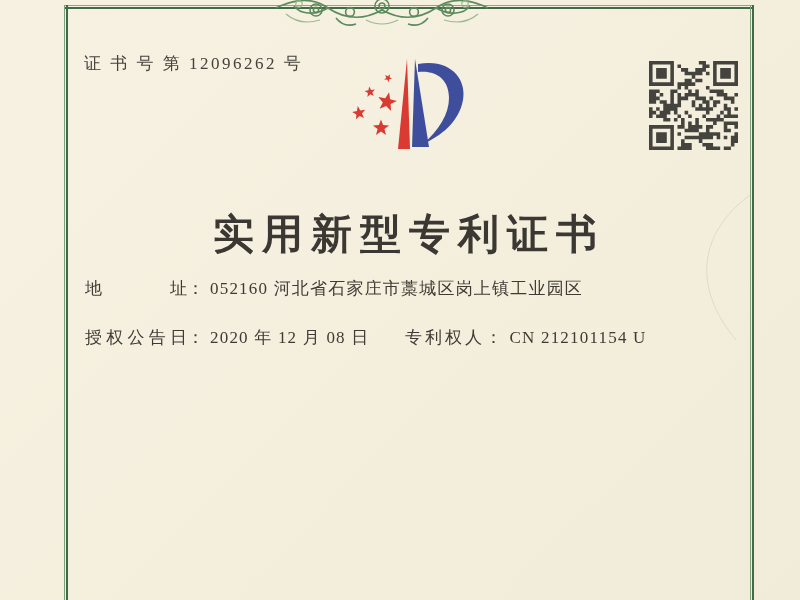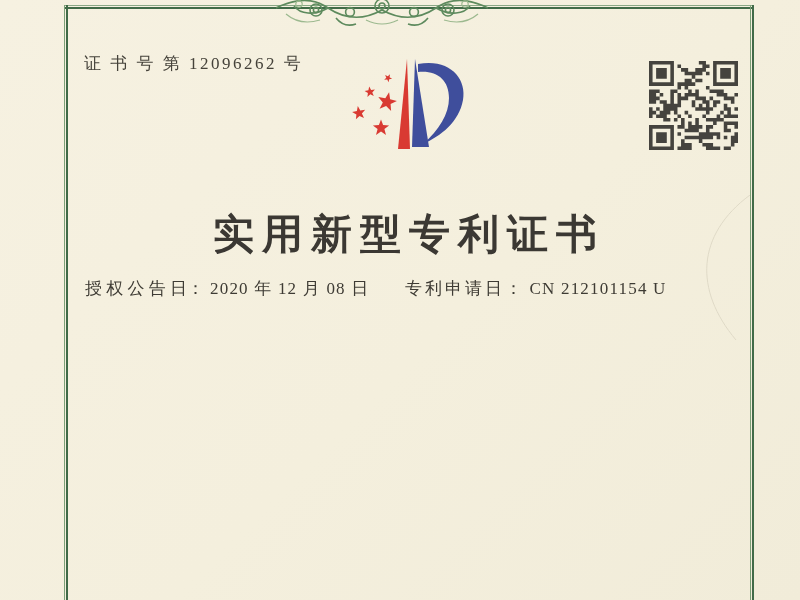--- a/index.html
+++ b/index.html
@@ -95,19 +95,22 @@
     </svg>
 
   <div class="title">实用新型专利证书</div>
 
   <svg class="crease" viewBox="0 0 70 145">
     <path d="M62 0 C 8 40, 6 95, 48 145" fill="none" stroke="#cfc9b6" stroke-width="1"></path>
   </svg>
 
   <div class="fields">
     <div class="row">
+      <span class="lbl">地址</span><span class="colon">：</span><span class="val">052160 河北省石家庄市藁城区岗上镇工业园区</span>
+    </div>
+    <div class="row">
       <span class="lbl">授权公告日</span><span class="colon">：</span><span class="val">2020 年 12 月 08 日</span>
       <span class="grant-no">
-        <span class="g-lbl">专利申请日</span><span class="colon">：</span><span class="val">CN 212101154 U</span>
+        <span class="g-lbl">专利权人</span><span class="colon">：</span><span class="val">CN 212101154 U</span>
       </span>
     </div>
   </div>
 </div>
 
 </body></html>

